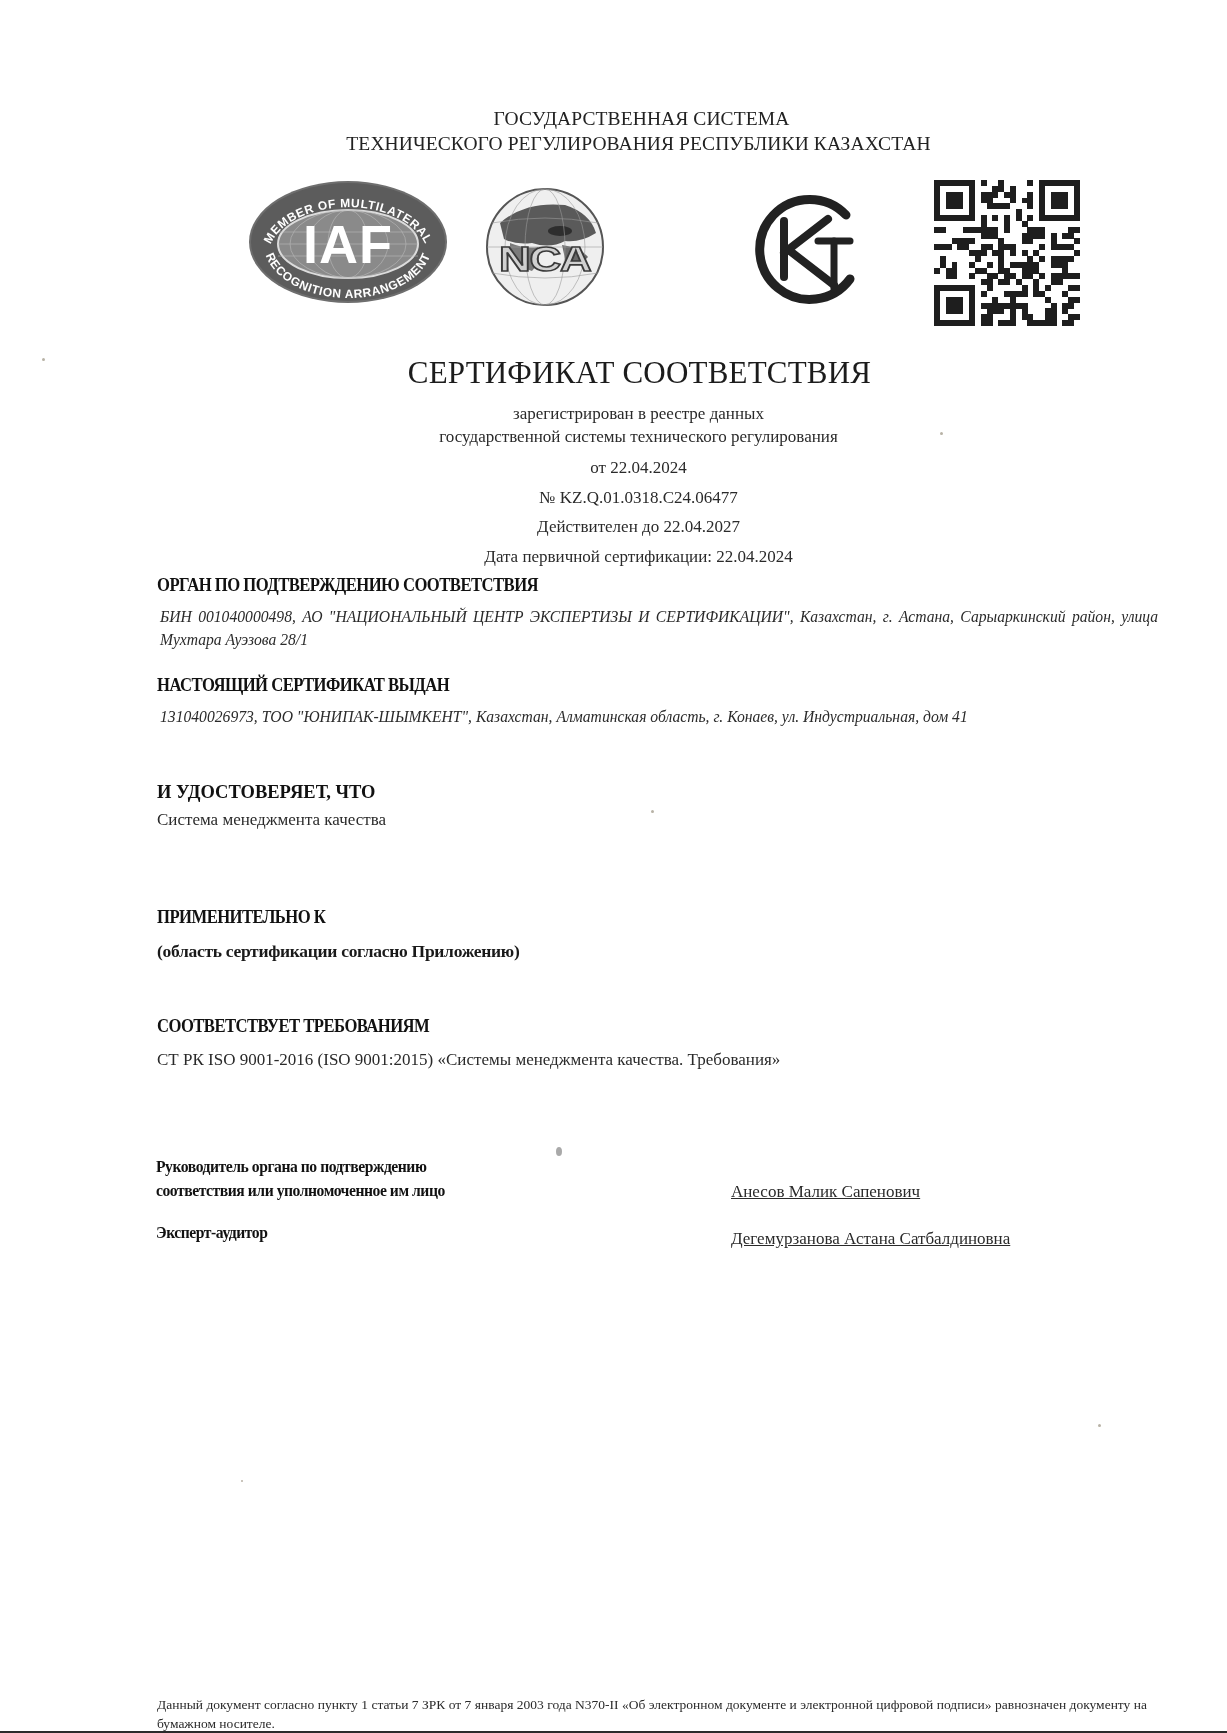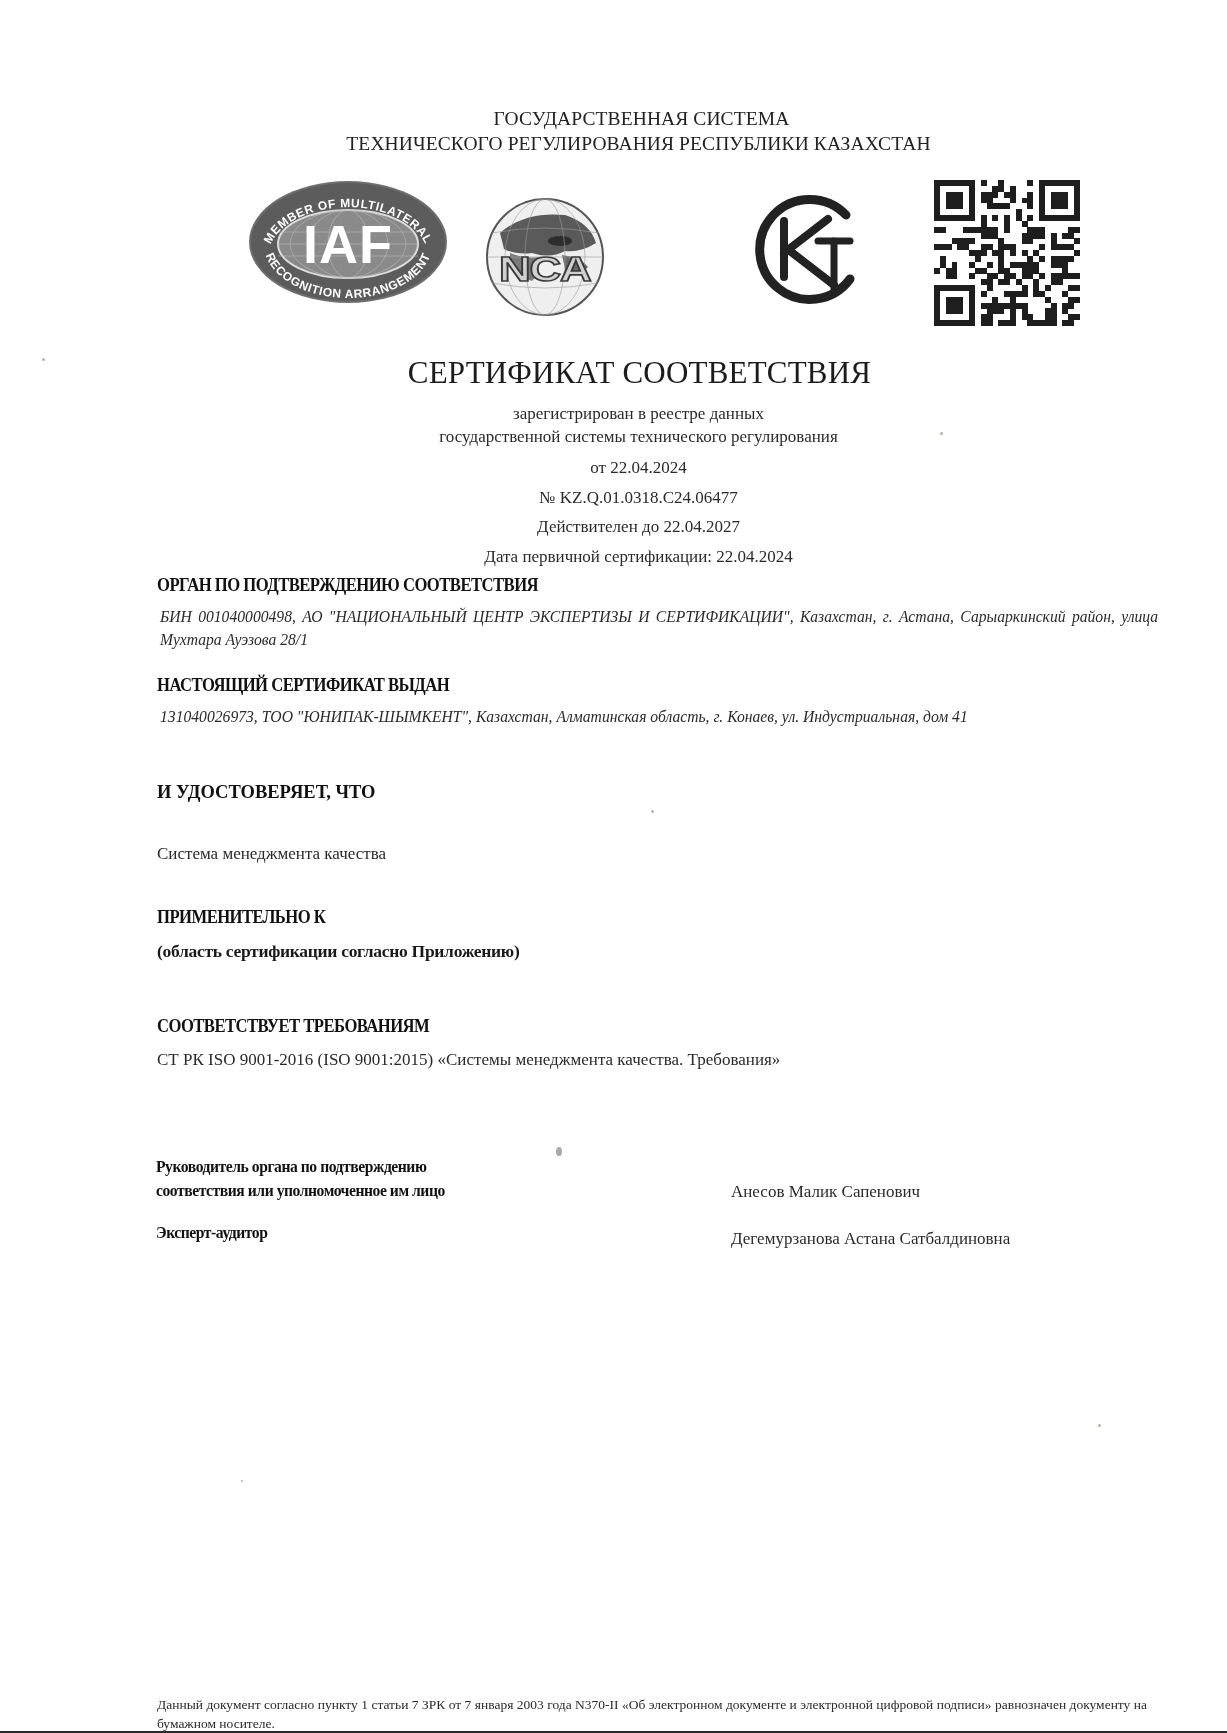--- a/index.html
+++ b/index.html
@@ -20,21 +20,21 @@
   }
   .section-head.wide { transform: none; letter-spacing: 0; }
   .italic-text {
     left: 160px; width: 1000px; font-size: 17px; line-height: 23px; font-style: italic;
     color: #2a2a2a; text-align: justify; text-align-last: left;
     transform: scaleX(0.92); transform-origin: left center;
   }
   .plain-text { left: 157px; font-size: 17px; line-height: 22px; color: #2a2a2a; }
   .bold-text { left: 157px; font-size: 17.5px; line-height: 22px; color: #1a1a1a; font-weight: bold; letter-spacing: -0.3px; }
   .sig-label { left: 156px; font-size: 17px; line-height: 22px; color: #111; font-weight: bold; letter-spacing: -0.5px; transform: scaleX(0.92); transform-origin: left center; }
-  .sig-name { left: 731px; font-size: 17px; line-height: 22px; color: #2a2a2a; }
+  .sig-name { left: 731px; font-size: 17px; line-height: 22px; color: #2a2a2a; text-decoration: underline; }
   .footer-note {
     left: 157px; width: 1000px; font-size: 13.5px; line-height: 19px; color: #2a2a2a;
     text-align: justify; text-align-last: left;
   }
   .bottom-bar { left: 0; top: 1731px; width: 1227px; height: 2px; background: #2b2b2b; }
   .speck { position: absolute; width: 3px; height: 3px; border-radius: 50%; background: #b8b2a6; }
 </style>
 </head>
 <body>
 
@@ -62,21 +62,21 @@
     <text font-family="Liberation Sans, sans-serif" font-weight="bold" font-size="12" fill="#ffffff" letter-spacing="0.6">
       <textPath href="#iafTop" startOffset="50%" text-anchor="middle">MEMBER OF MULTILATERAL</textPath>
     </text>
     <text font-family="Liberation Sans, sans-serif" font-weight="bold" font-size="12" fill="#ffffff" letter-spacing="0.6">
       <textPath href="#iafBot" startOffset="50%" text-anchor="middle" side="left">RECOGNITION ARRANGEMENT</textPath>
     </text>
   </svg>
   
 </div>
 
-<div class="abs" style="left:470px; top:193px; width:150px; height:132px;text-align:right;">
+<div class="abs" style="left:470px; top:183px; width:150px; height:132px;text-align:right;">
   <svg width="150" height="132" viewBox="0 0 150 132">
     <circle cx="75" cy="64" r="58" fill="#efefef" stroke="#555" stroke-width="2"></circle>
     <path d="M 30 40 Q 55 18 95 22 Q 120 30 126 50 Q 110 60 95 58 Q 80 66 62 60 Q 45 62 34 56 Z" fill="#5a5a5a"></path>
     <path d="M 40 60 Q 55 66 68 64 Q 72 78 62 88 Q 48 84 40 72 Z" fill="#7a7a7a"></path>
     <path d="M 92 62 Q 110 64 118 74 Q 110 84 96 80 Z" fill="#6a6a6a"></path>
     <ellipse cx="90" cy="48" rx="12" ry="5" fill="#2e2e2e"></ellipse>
     <g stroke="#9a9a9a" stroke-width="0.6" fill="none">
       <ellipse cx="75" cy="64" rx="20" ry="58"></ellipse>
       <ellipse cx="75" cy="64" rx="40" ry="58"></ellipse>
       <line x1="17" y1="64" x2="133" y2="64"></line>
@@ -415,21 +415,21 @@
 <div class="abs center meta-line" style="top:516px; left:-3px;">Действителен до 22.04.2027</div>
 <div class="abs center meta-line" style="top:546px; left:-3px;">Дата первичной сертификации: 22.04.2024</div>
 
 <div class="abs section-head" style="top:574px;">ОРГАН ПО ПОДТВЕРЖДЕНИЮ СООТВЕТСТВИЯ</div>
 <div class="abs italic-text" style="top:605px; width:1085px;">БИН 001040000498, АО "НАЦИОНАЛЬНЫЙ ЦЕНТР ЭКСПЕРТИЗЫ И СЕРТИФИКАЦИИ", Казахстан, г. Астана, Сарыаркинский район, улица Мухтара Ауэзова 28/1</div>
 
 <div class="abs section-head" style="top:674px;">НАСТОЯЩИЙ СЕРТИФИКАТ ВЫДАН</div>
 <div class="abs italic-text" style="top:705px; width:1085px;">131040026973, ТОО "ЮНИПАК-ШЫМКЕНТ", Казахстан, Алматинская область, г. Конаев, ул. Индустриальная, дом 41</div>
 
 <div class="abs section-head wide" style="top:781px; font-size:18.5px;">И УДОСТОВЕРЯЕТ, ЧТО</div>
-<div class="abs plain-text" style="top:843px;">Система менеджмента качества</div>
+<div class="abs plain-text" style="top:809px;">Система менеджмента качества</div>
 
 <div class="abs section-head" style="top:906px;">ПРИМЕНИТЕЛЬНО К</div>
 <div class="abs bold-text" style="top:940px;">(область сертификации согласно Приложению)</div>
 
 <div class="abs section-head" style="top:1015px;">СООТВЕТСТВУЕТ ТРЕБОВАНИЯМ</div>
 <div class="abs plain-text" style="top:1049px;">СТ РК ISO 9001-2016 (ISO 9001:2015) «Системы менеджмента качества. Требования»</div>
 
 <div class="abs sig-label" style="top:1156px;">Руководитель органа по подтверждению</div>
 <div class="abs sig-label" style="top:1180px;">соответствия или уполномоченное им лицо</div>
 <div class="abs sig-name" style="top:1181px;">Анесов Малик Сапенович</div>

